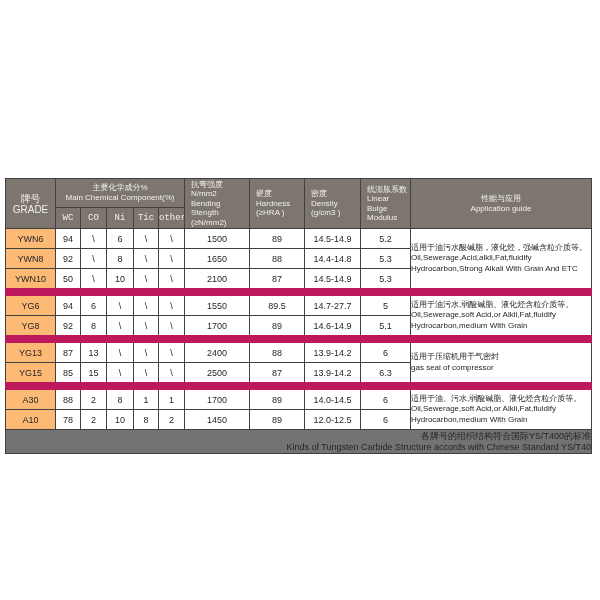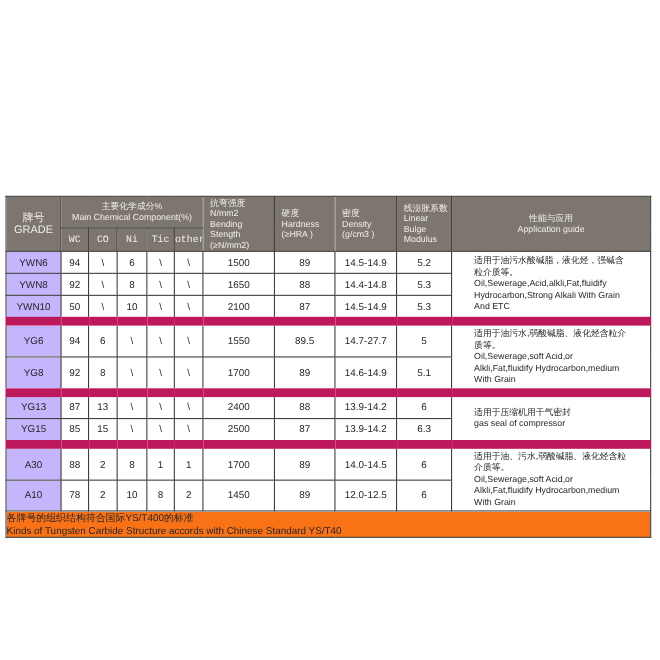--- a/index.html
+++ b/index.html
@@ -20,29 +20,29 @@
   .hrow1{height:29px;}
   .hrow2{height:21px;}
   .hc{}
   .hc div{font-size:8px;line-height:10px;}
   .hc.grade div{font-size:10px;line-height:11px;}
   .hl{text-align:left;vertical-align:middle;}
   .hl div{font-size:8px;line-height:9.5px;padding-left:6px;}
   .sub-th{font-size:9px;text-align:center;font-family:Liberation Mono, monospace;}
   
   tbody td{height:19px;font-size:9px;text-align:center;background:#ffffff;}
-  tbody td.grade{background:#c4b5fd;}
+  tbody td.grade{background:#fdba74;}
   tbody td.app{
-    text-align:left;vertical-align:middle;padding:2px 20px;
+    text-align:left;vertical-align:middle;padding:2px 0;
     font-size:8px;line-height:10.5px;
   }
   tr.gs td{border-top:8px solid #be185d;}
   
   tfoot td{
-    background:#f97316;text-align:left;height:23px;vertical-align:middle;
+    background:#737373;text-align:right;height:23px;vertical-align:middle;
   }
   tfoot td div{font-size:9px;line-height:11px;}
 </style>
 </head>
 <body>
 
 <div class="canvas">
   <table class="spec-table">
     <colgroup>
       <col style="width:50px">

